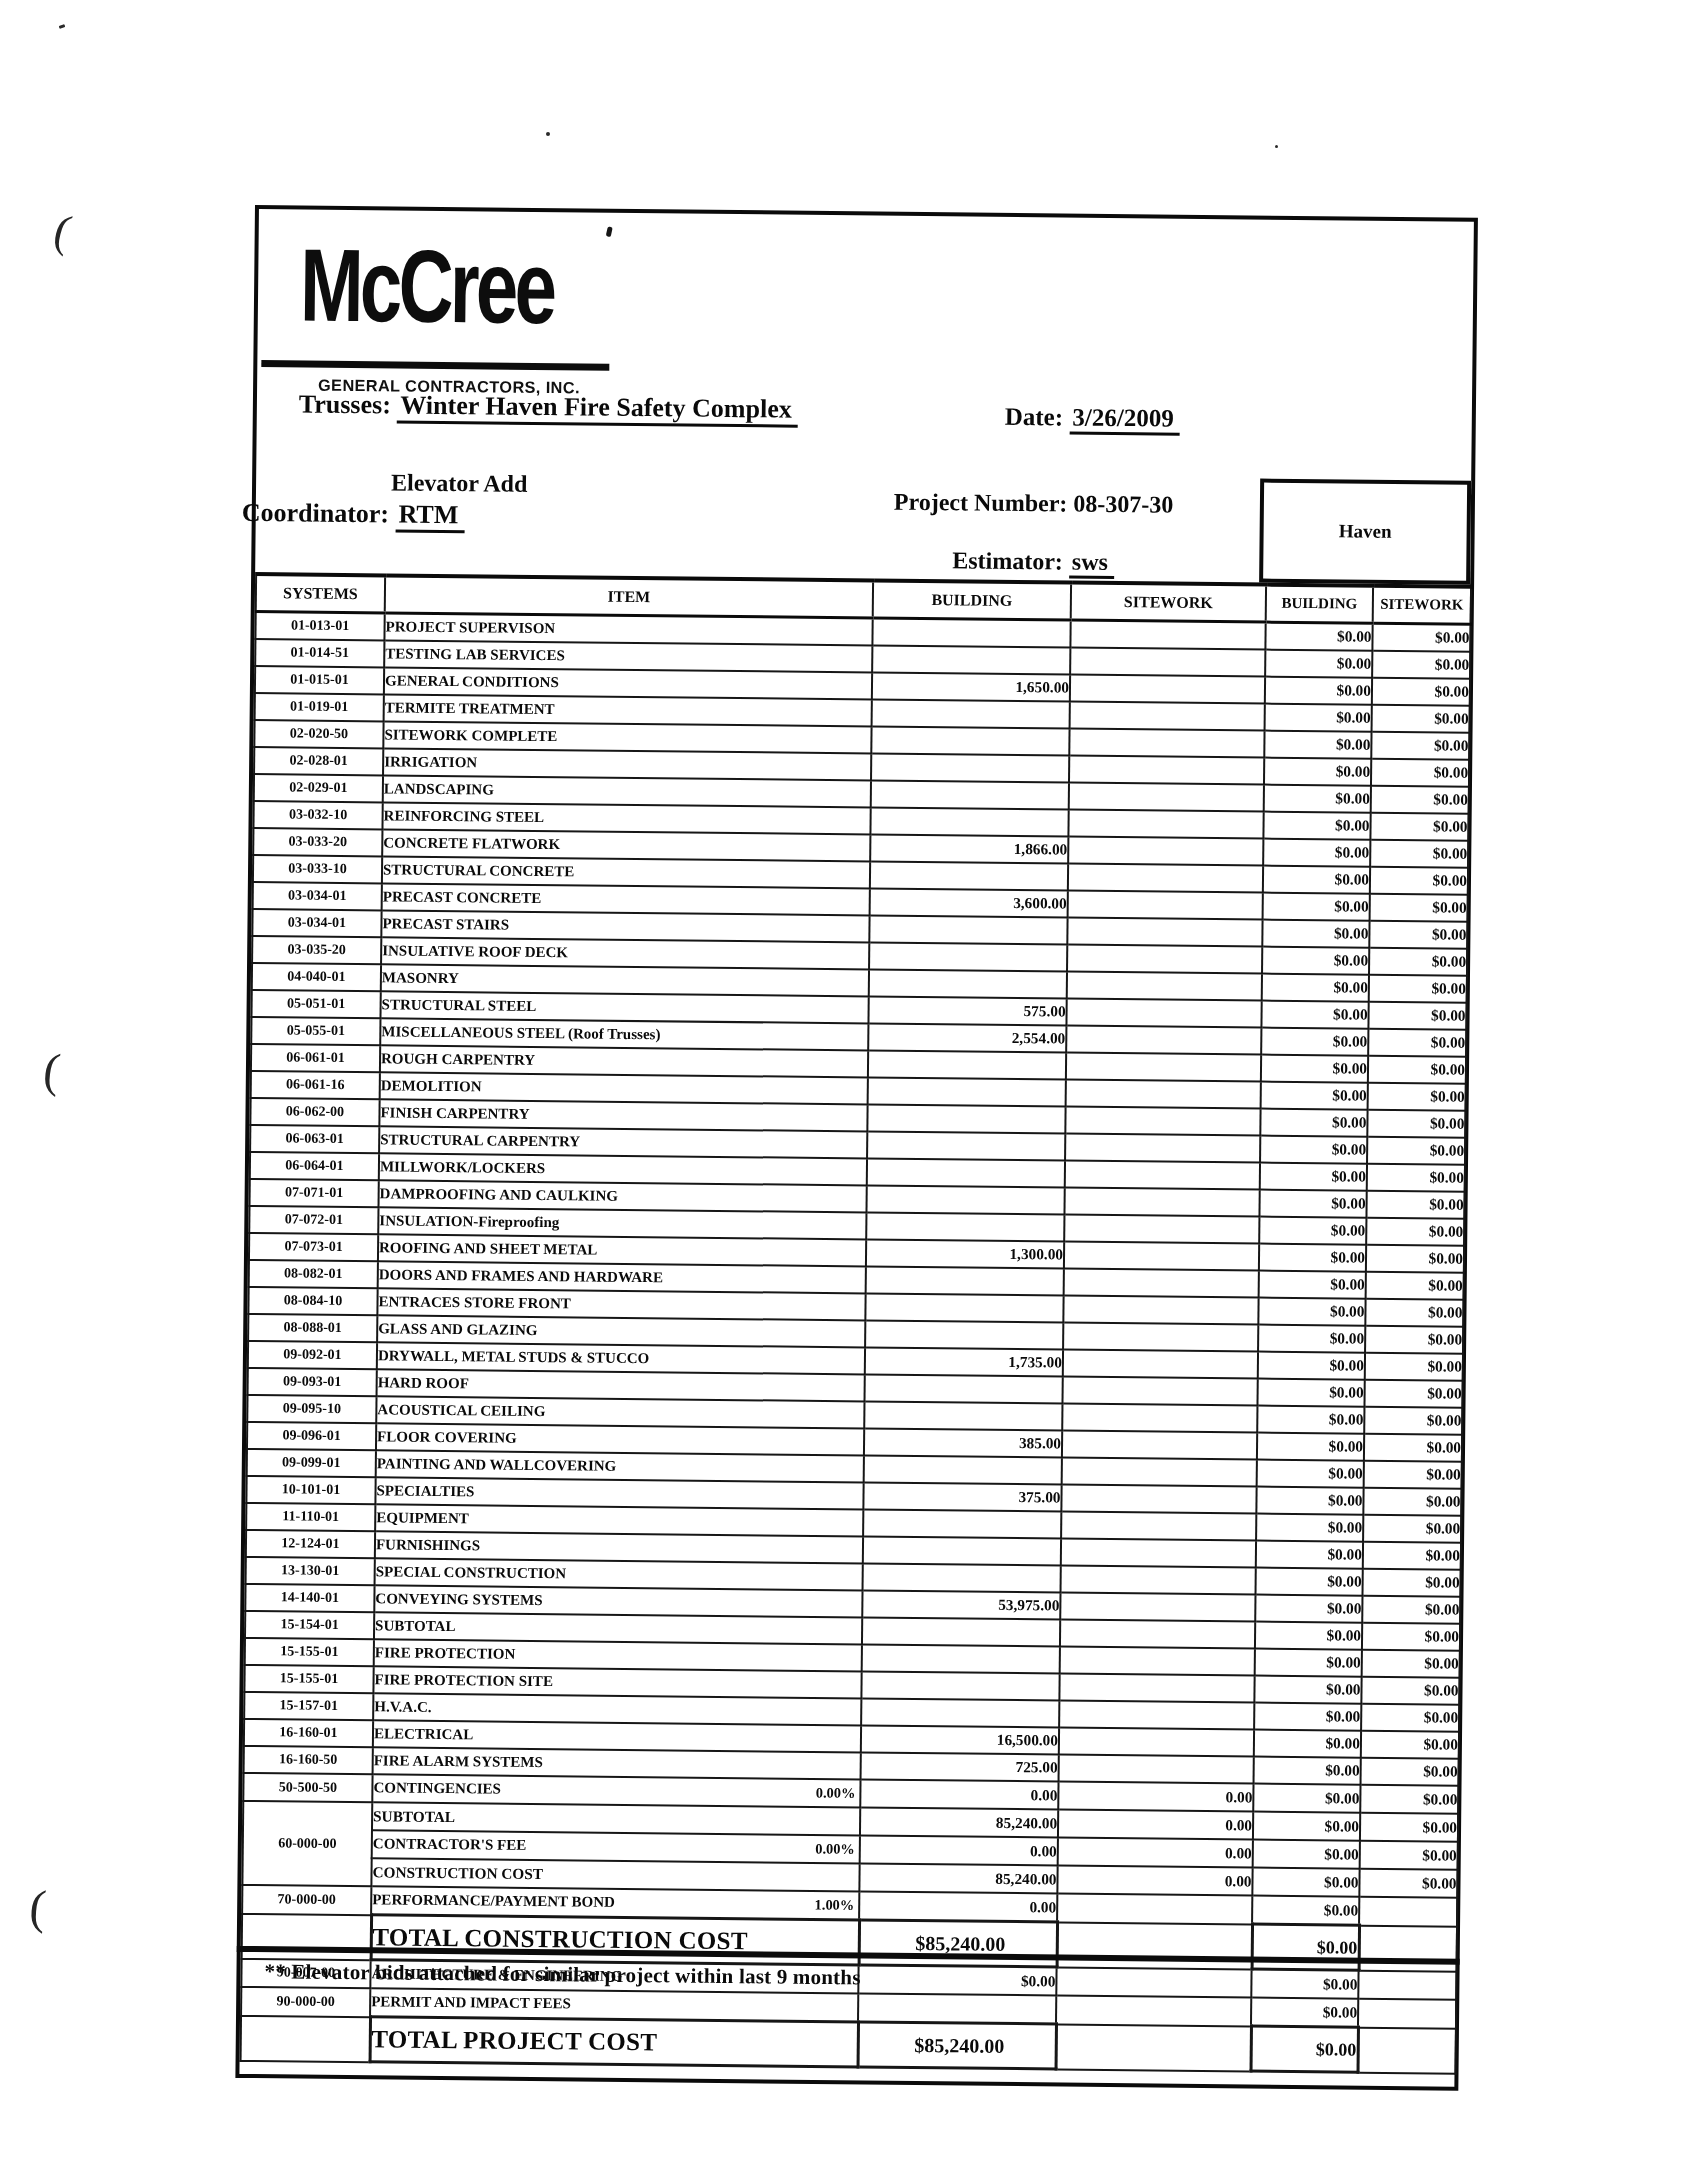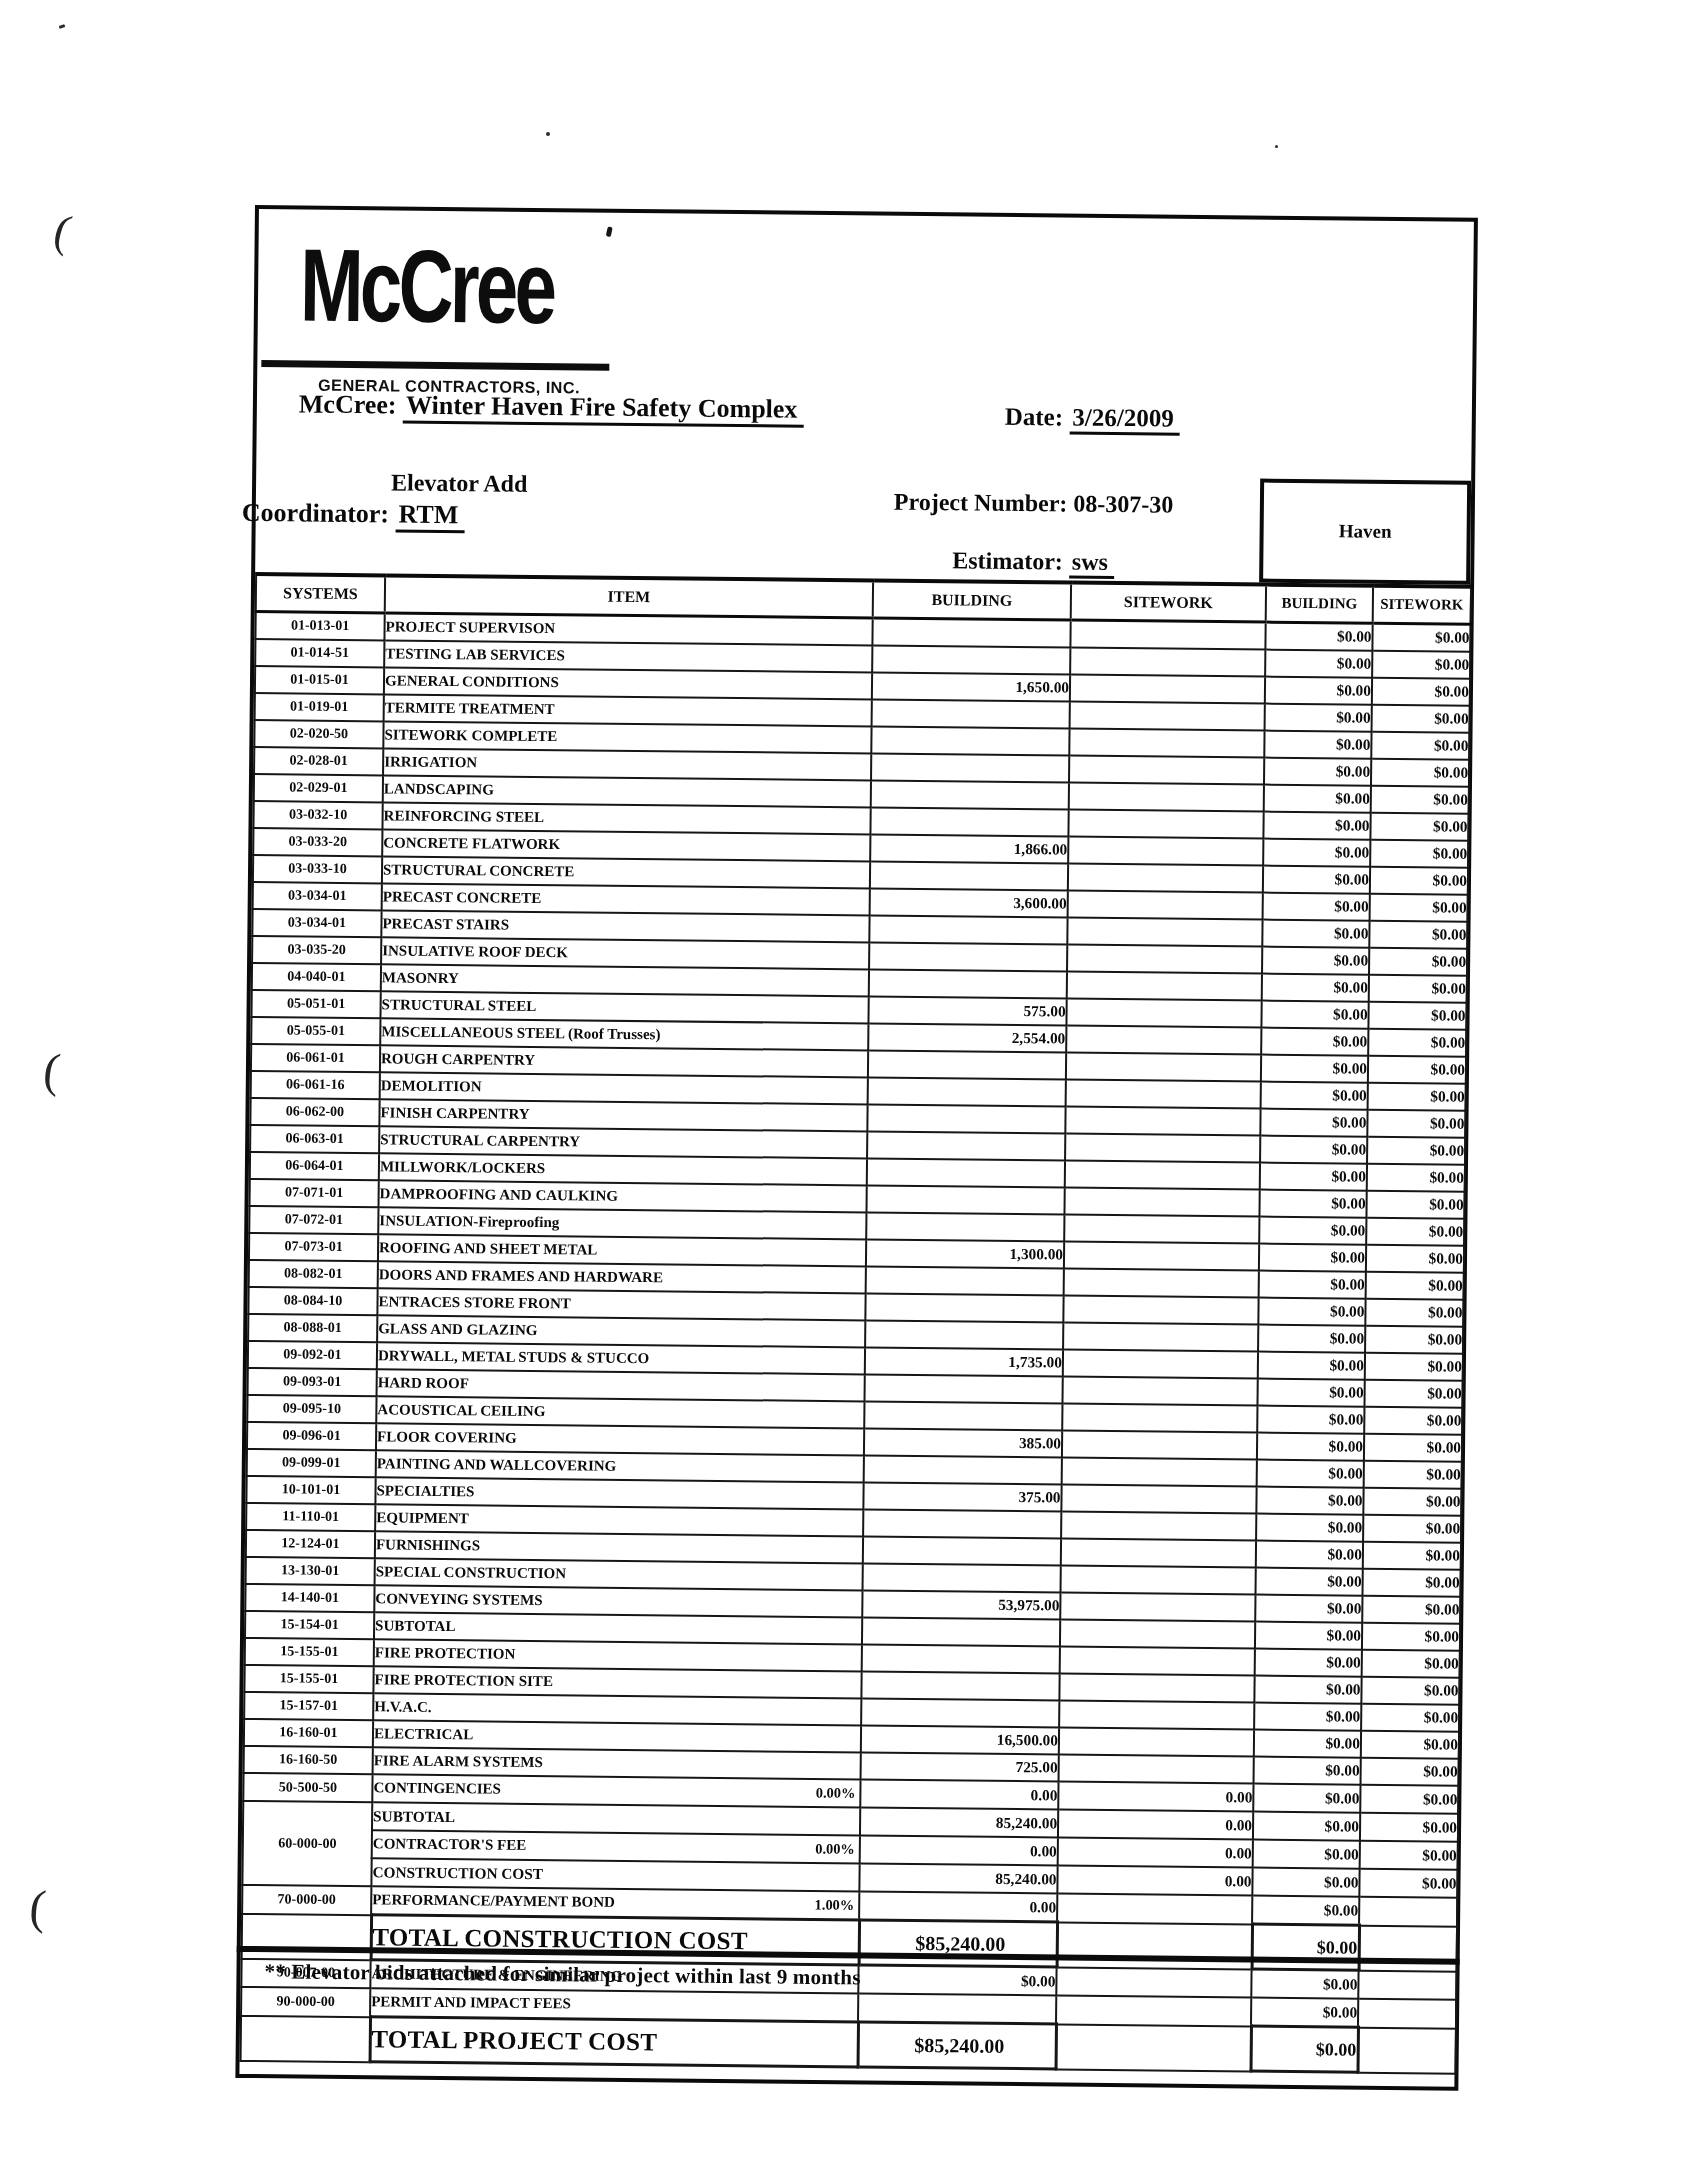--- a/index.html
+++ b/index.html
@@ -82,21 +82,21 @@
   <div class="speck s3"></div>
 
   <div class="page">
 
     <div class="logo-text">McCree</div>
     <div class="logo-tick"></div>
     <div class="logo-underline"></div>
     <div class="logo-subtitle">GENERAL CONTRACTORS, INC.</div>
 
     <div class="hline project-line">
-      <span>McCree:</span>
+      <span>Trusses:</span>
       <span class="u">Winter Haven Fire Safety Complex</span>
     </div>
     <div class="hline date-line">
       <span>Date:</span>
       <span class="u">3/26/2009</span>
     </div>
     <div class="hline elevator-line">Elevator Add</div>
     <div class="hline pnum-line">
       <span>Project Number:</span>
       <span>08-307-30</span>

